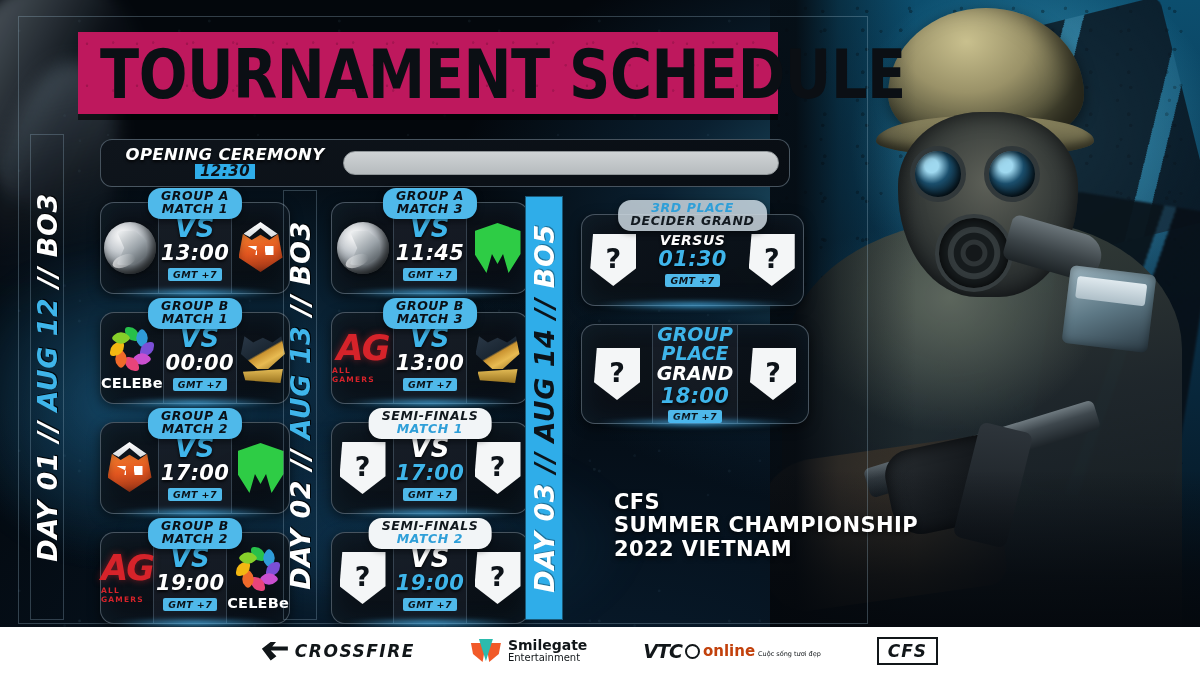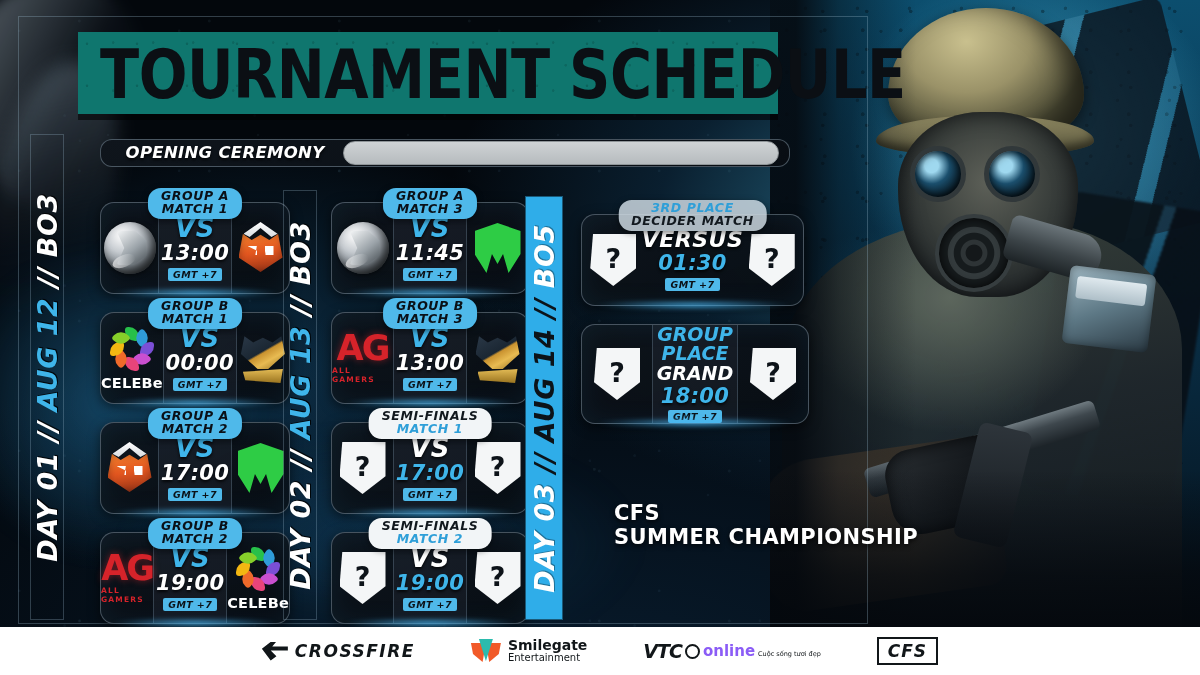--- a/index.html
+++ b/index.html
@@ -162,21 +162,21 @@
 
   
   #frame {
     position:absolute; left:18px; top:16px; width:850px; height:608px;
     border:1px solid rgba(150,180,200,.32);
   }
 
   
   #title-bar {
     position:absolute; left:78px; top:32px; width:700px; height:82px;
-    background:#0f766e;
+    background:#be185d;
     box-shadow:0 6px 0 rgba(0,0,0,.55);
   }
   #title-bar .speck {
     position:absolute; inset:0; opacity:.25; pointer-events:none;
     background-image:
       radial-gradient(circle at 18% 28%, rgba(0,0,0,.6) 0 1px, transparent 1.6px),
       radial-gradient(circle at 62% 64%, rgba(0,0,0,.5) 0 1px, transparent 1.6px),
       radial-gradient(circle at 88% 22%, rgba(0,0,0,.5) 0 1px, transparent 1.6px);
     background-size:50px 42px,64px 52px,40px 48px;
   }
@@ -320,42 +320,42 @@
   .logo-myth .head { position:absolute; left:4px; top:2px; width:44px; height:34px;
     background:linear-gradient(150deg,#2b3948 0%,#1b2733 48%,#c9922f 52%, #e8bb52 70%, #8e6a1e 100%);
     clip-path:polygon(8% 4%, 28% 22%, 50% 8%, 72% 22%, 92% 4%, 100% 56%, 62% 100%, 38% 100%, 0% 56%); }
   .logo-myth .t { position:absolute; left:6px; bottom:0; width:40px; height:14px;
     background:linear-gradient(180deg,#e3bb55,#9a7420);
     clip-path:polygon(0 20%,100% 0,94% 100%,6% 80%); }
 
   
   .logo-ag { display:flex; flex-direction:column; align-items:center; }
   .logo-ag .ag {
-    font-family:"DejaVu Sans", sans-serif; font-weight:bold; 
+    font-family:"DejaVu Sans", sans-serif; font-weight:bold; font-style:italic;
     font-size:35px; line-height:.95; color:#d6232a; letter-spacing:-2px;
     text-shadow:0 0 7px rgba(220,40,45,.5);
   }
   .logo-ag .sub { font-family:"DejaVu Sans", sans-serif; font-weight:bold;
     font-size:7.5px; letter-spacing:1.2px; color:#d6232a; margin-top:1px; }
 
   
   .logo-tbd { width:46px; height:52px; position:relative;
     background:#f4f6f7;
     clip-path:polygon(6% 0%, 100% 0%, 100% 66%, 50% 100%, 0% 66%);
     box-shadow:0 2px 6px rgba(0,0,0,.6);
     display:flex; align-items:center; justify-content:center; }
   .logo-tbd::before { content:""; position:absolute; inset:5px;
     background:#f4f6f7; clip-path:polygon(6% 0%, 100% 0%, 100% 66%, 50% 100%, 0% 66%); }
   .logo-tbd .q { position:relative; z-index:2; color:#0d1319;
     font-family:"DejaVu Sans", sans-serif; font-weight:bold; font-size:27px; line-height:1;
     margin-top:-4px; }
 
   
   #opening {
-    position:absolute; left:70px; top:5px; width:690px; height:28px;
+    position:absolute; left:70px; top:5px; width:690px; height:48px;
     background:linear-gradient(160deg,#0f151c,#080d13);
     border:1px solid rgba(170,195,212,.38); border-radius:12px;
     display:flex; align-items:center; padding:0 10px;
   }
   #oc-text { width:228px; text-align:center; line-height:1.0; }
   #oc-title { font-family:"DejaVu Sans",sans-serif; font-weight:bold; font-style:italic;
     font-size:16.5px; color:#ffffff; letter-spacing:.3px; text-shadow:0 2px 3px rgba(0,0,0,.8); }
   #oc-time { display:inline-block; margin-top:1px; background:#2fade9; color:#0b1117;
     font-family:"DejaVu Sans",sans-serif; font-weight:bold; font-style:italic;
     font-size:15px; padding:0 5px; letter-spacing:.5px; }
@@ -398,21 +398,21 @@
     clip-path:polygon(0 0, 100% 0, 86% 58%, 22% 100%); }
   .sg-mark .ctr { position:absolute; left:8px; top:0; width:14px; height:22px; background:#2bbbad;
     clip-path:polygon(0 0, 100% 0, 50% 100%); }
   .sg-text { line-height:1.05; }
   .sg-text .t1 { font-family:"DejaVu Sans",sans-serif; font-weight:bold; font-size:14px; color:#111619; }
   .sg-text .t2 { font-family:"DejaVu Sans",sans-serif; font-size:10px; color:#111619; }
   .vtc { display:flex; align-items:center; gap:3px; }
   .vtc .vt { font-family:"DejaVu Sans",sans-serif; font-weight:bold; font-style:italic; font-size:19px;
     color:#111619; letter-spacing:-1px; }
   .vtc .circ { width:15px; height:15px; border-radius:50%; border:2.5px solid #111619; }
-  .vtc .ol { font-family:"DejaVu Sans",sans-serif; font-weight:bold; font-size:15px; color:#8b5cf6; }
+  .vtc .ol { font-family:"DejaVu Sans",sans-serif; font-weight:bold; font-size:15px; color:#c2410c; }
   .vtc .slog { font-family:"DejaVu Sans",sans-serif; font-size:6.5px; color:#111619; margin-top:6px; }
   .cfs-box { border:2px solid #111619; padding:2px 9px; }
   .cfs-box span { font-family:"DejaVu Sans",sans-serif; font-weight:bold; font-style:italic;
     font-size:17px; letter-spacing:1px; color:#111619; }
 </style>
 </head>
 <body>
 
 <div id="bg">
   <div class="bg-base"></div>
@@ -457,20 +457,21 @@
   <div class="day-col" style="left:0px; width:260px; height:486px;">
     <div class="day-label" style="height:486px;">
       <div class="vtext">
         <span class="w">DAY 01</span><span class="w"> // </span><span class="b">AUG 12</span><span class="w"> // </span><span class="w">BO3</span>
       </div>
     </div>
 
     <div id="opening">
       <div id="oc-text">
         <div id="oc-title">OPENING CEREMONY</div>
+        <div><span id="oc-time">12:30</span></div>
       </div>
       <div id="oc-bar"></div>
     </div>
 
     <div class="card" style="left:70px; top:68px; width:190px; height:92px;">
       <div class="card-tag">
         <span class="t1">GROUP A</span>
         <span class="t2">MATCH 1</span>
       </div>
       <div class="side">
@@ -708,31 +709,31 @@
   <div class="day-col" style="left:495px; top:62px; width:315px; height:424px;">
     <div class="day-label blue-bg" style="height:424px; width:38px;">
       <div class="vtext">
         <span class="w">DAY 03</span><span class="d"> // </span><span class="d">AUG 14</span><span class="d"> // </span><span class="w">BO5</span>
       </div>
     </div>
 
     <div class="card" style="left:56px; top:18px; width:223px; height:92px;">
       <div class="card-tag dark">
         <span class="t1">3RD PLACE</span>
-        <span class="t2">DECIDER MATCH</span>
+        <span class="t2">DECIDER GRAND</span>
       </div>
       <div class="side">
         <div class="tm">
           <div class="logo-tbd">
               <span class="q">?</span>
             </div>
         </div>
       </div>
       <div class="mid" style="width:96px; border:none; background:none;">
-        <div class="vs" style="font-size:22px;">VERSUS</div>
+        <div class="vs" style="font-size:14px;">VERSUS</div>
         <div class="time blue">01:30</div>
         <div class="gmt">GMT +7</div>
       </div>
       <div class="side">
         <div class="tm">
           <div class="logo-tbd">
               <span class="q">?</span>
             </div>
         </div>
       </div>
@@ -765,20 +766,21 @@
       </div>
       <div class="glowline"></div>
     </div>
   </div>
 </div>
 
 <div id="event-logo">
   <div id="event-text">
     <div id="ev1">CFS</div>
     <div id="ev2">SUMMER CHAMPIONSHIP</div>
+    <div id="ev3">2022 VIETNAM</div>
   </div>
 </div>
 
 <div id="footer">
   <div class="spon">
     <div class="cf-mark"></div>
     <div class="cf-word">CROSSFIRE</div>
   </div>
   <div class="spon">
     <div class="sg-mark">

